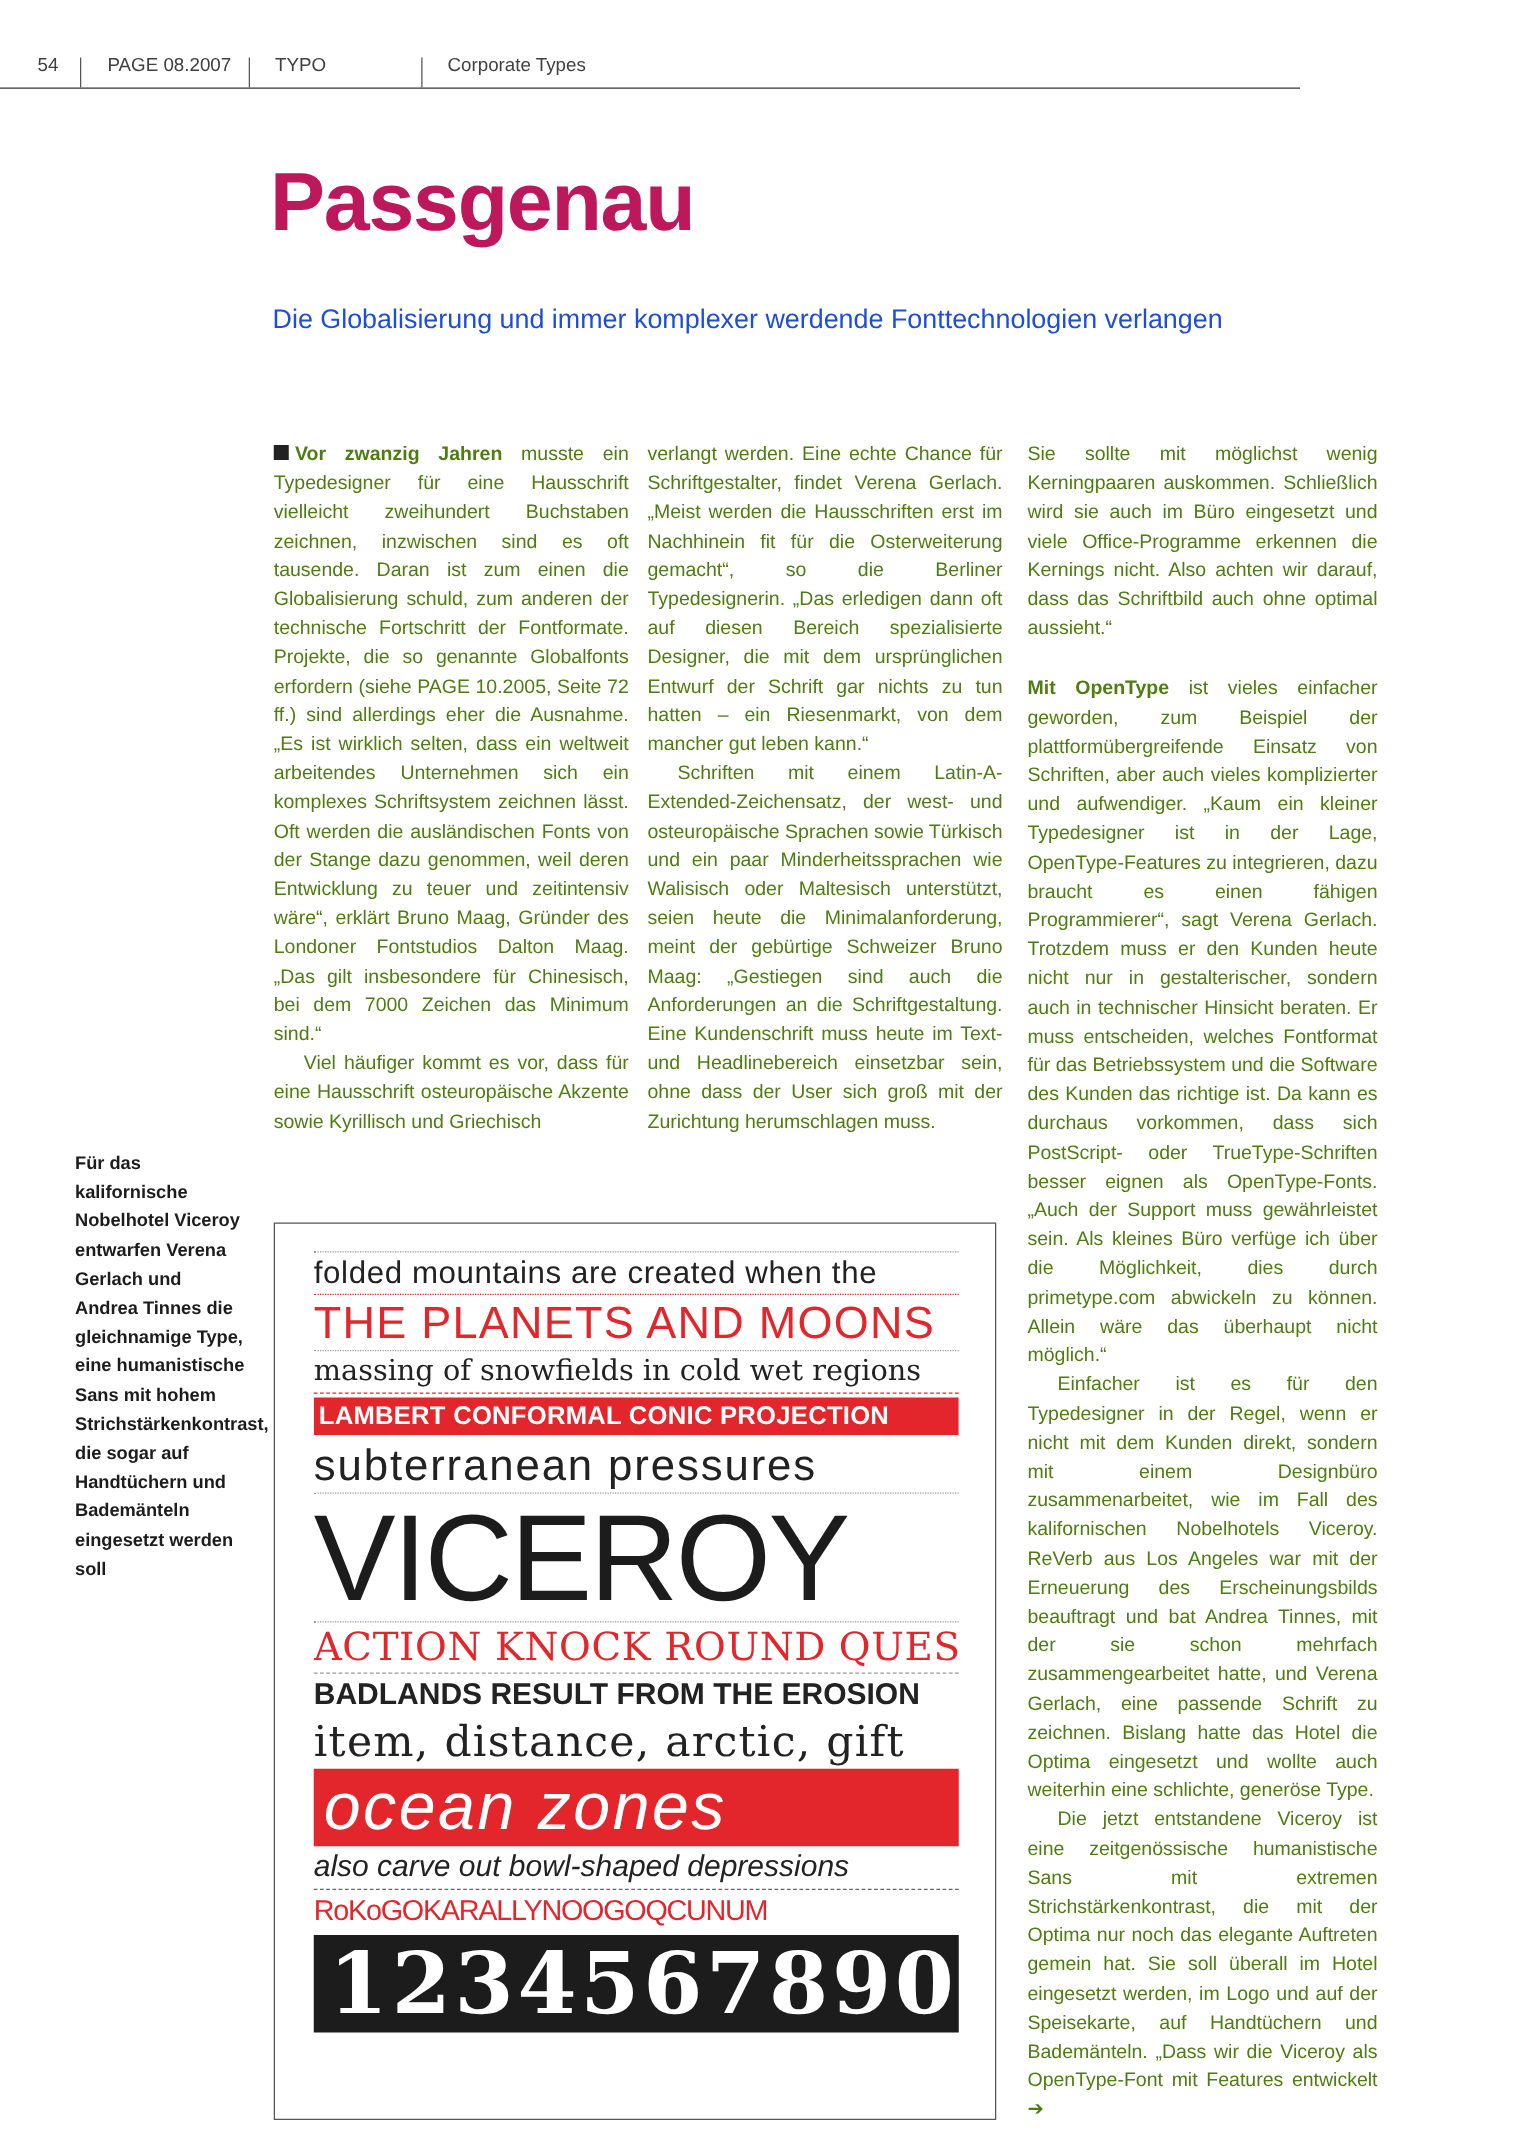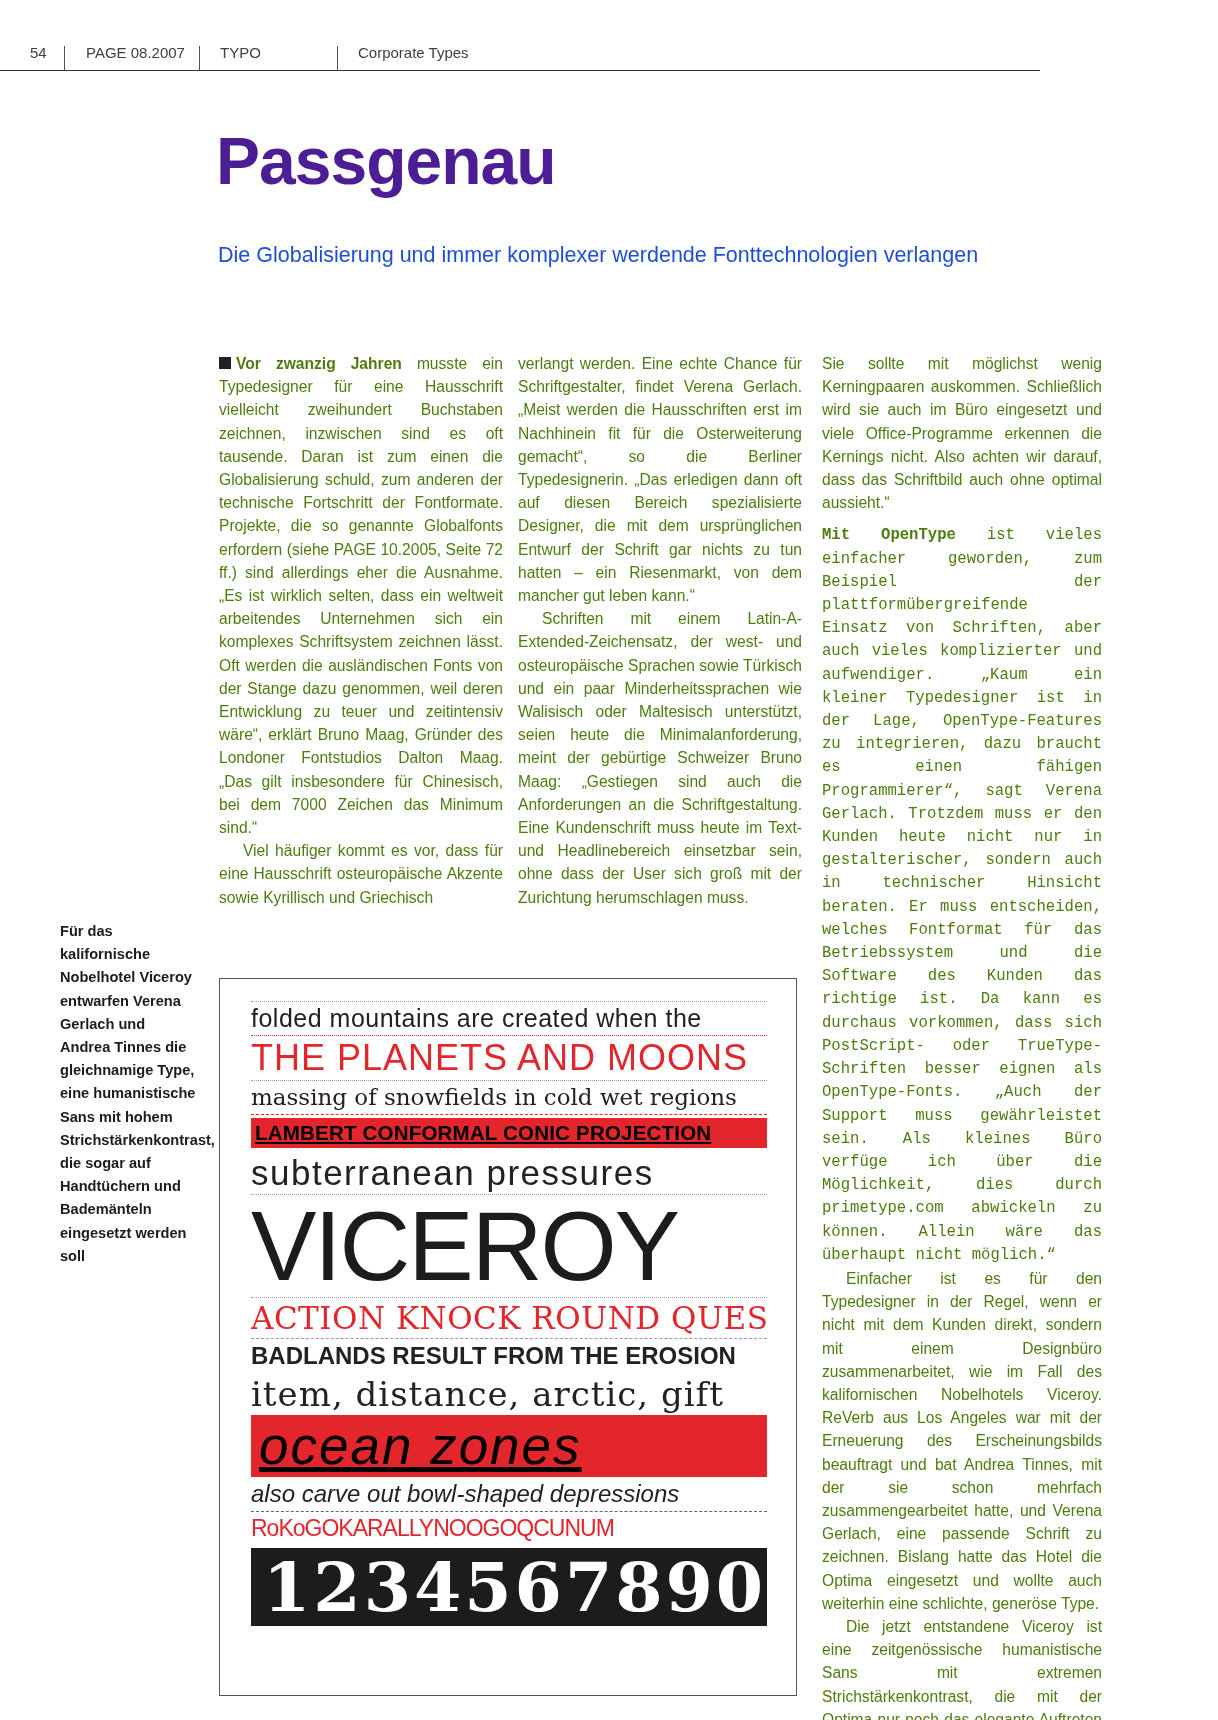--- a/index.html
+++ b/index.html
@@ -12,36 +12,36 @@
   .running-head {
     position: absolute; left: 0; top: 38px; width: 1040px; height: 32px;
     border-bottom: 1.5px solid #333;
     font-size: 15px; color: #404040;
   }
   .running-head span { position: absolute; top: 6px; }
   .running-head .sep { position: absolute; top: 8px; width: 1px; height: 24px; background: #555; }
 
   .title {
     position: absolute; left: 216px; top: 128px;
-    font-size: 66px; font-weight: bold; letter-spacing: -1px; color: #4c1d95;
+    font-size: 66px; font-weight: bold; letter-spacing: -1px; color: #be185d;
     line-height: 1;
   }
   .deck {
     position: absolute; left: 218px; top: 238px; width: 860px;
     font-size: 21.5px; line-height: 34px; color: #1d4ed8;
   }
 
   .col {
     position: absolute; top: 352px; width: 284px;
     font-size: 15.6px; line-height: 23.2px; color: #4d7c0f;
     text-align: justify; hyphens: manual;
   }
   .col p { margin: 0; }
   .col p.indent { text-indent: 24px; }
-  .col p.gap { margin-top: 10px; font-family: Liberation Mono, monospace; }
+  .col p.gap { margin-top: 25px; }
   .col b { font-weight: bold; }
   .col1 { left: 219px; }
   .col2 { left: 518px; }
   .col3 { left: 822px; width: 280px; }
 
   .lead-square {
     display: inline-block; width: 12px; height: 12px; background: #222;
     margin-right: 5px; vertical-align: 0px;
   }
   .arrow { font-weight: bold; }
@@ -55,21 +55,21 @@
   .specimen {
     position: absolute; left: 219px; top: 978px; width: 576px; height: 716px;
     border: 1.5px solid #555; background: #fff; overflow: hidden;
   }
   .spec-inner { position: absolute; left: 31px; top: 22px; width: 516px; }
   .line {
     position: relative; white-space: nowrap; overflow: hidden;
     border-top: 1.5px dotted #9a9a9a;
   }
   .red { color: #e3262b; }
-  .redbg { background: #e3262b; color: #000000; text-decoration: underline; }
+  .redbg { background: #e3262b; color: #ffffff; }
   .dark { background: #1c1c1c; color: #fff; }
   .rdot { border-top-color: #e3262b; }
 </style>
 </head>
 <body>
 
 <div class="running-head">
   <span style="left:30px">54</span>
   <div class="sep" style="left:64px"></div>
   <span style="left:86px">PAGE 08.2007</span>

